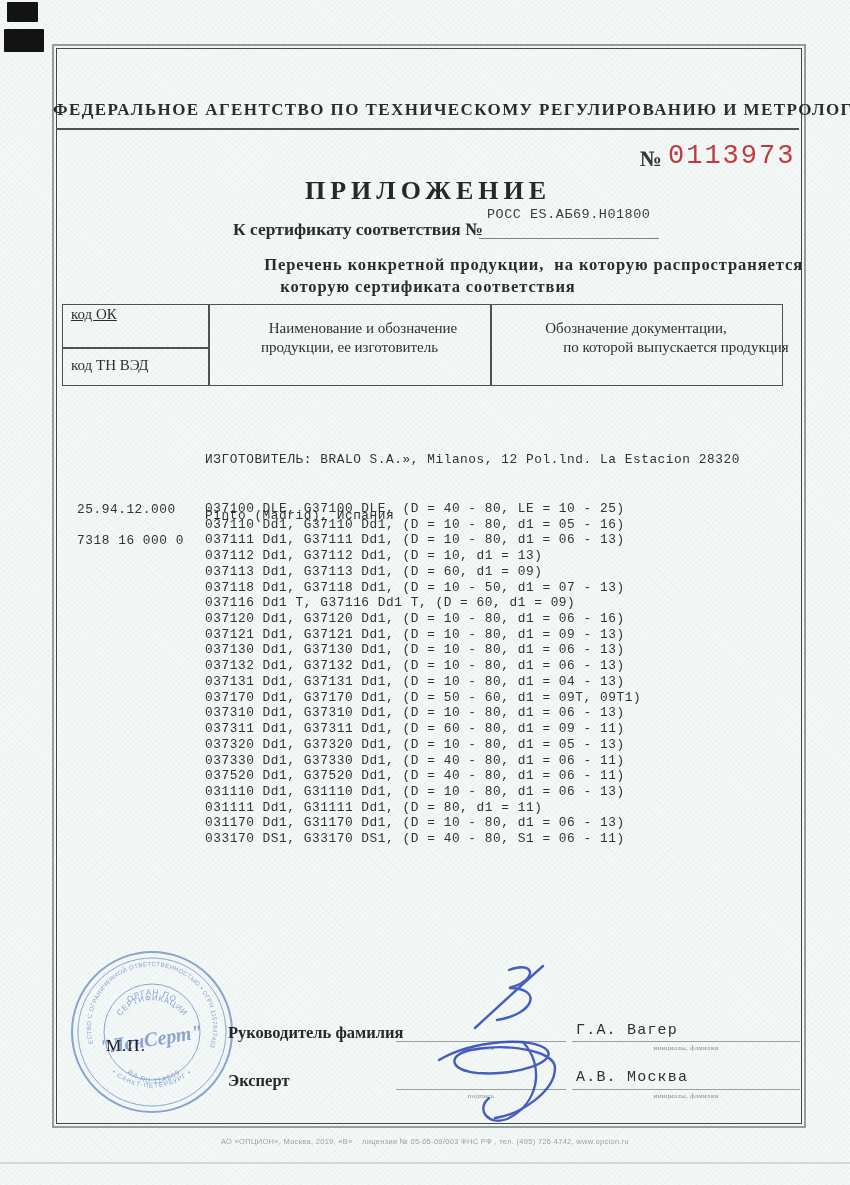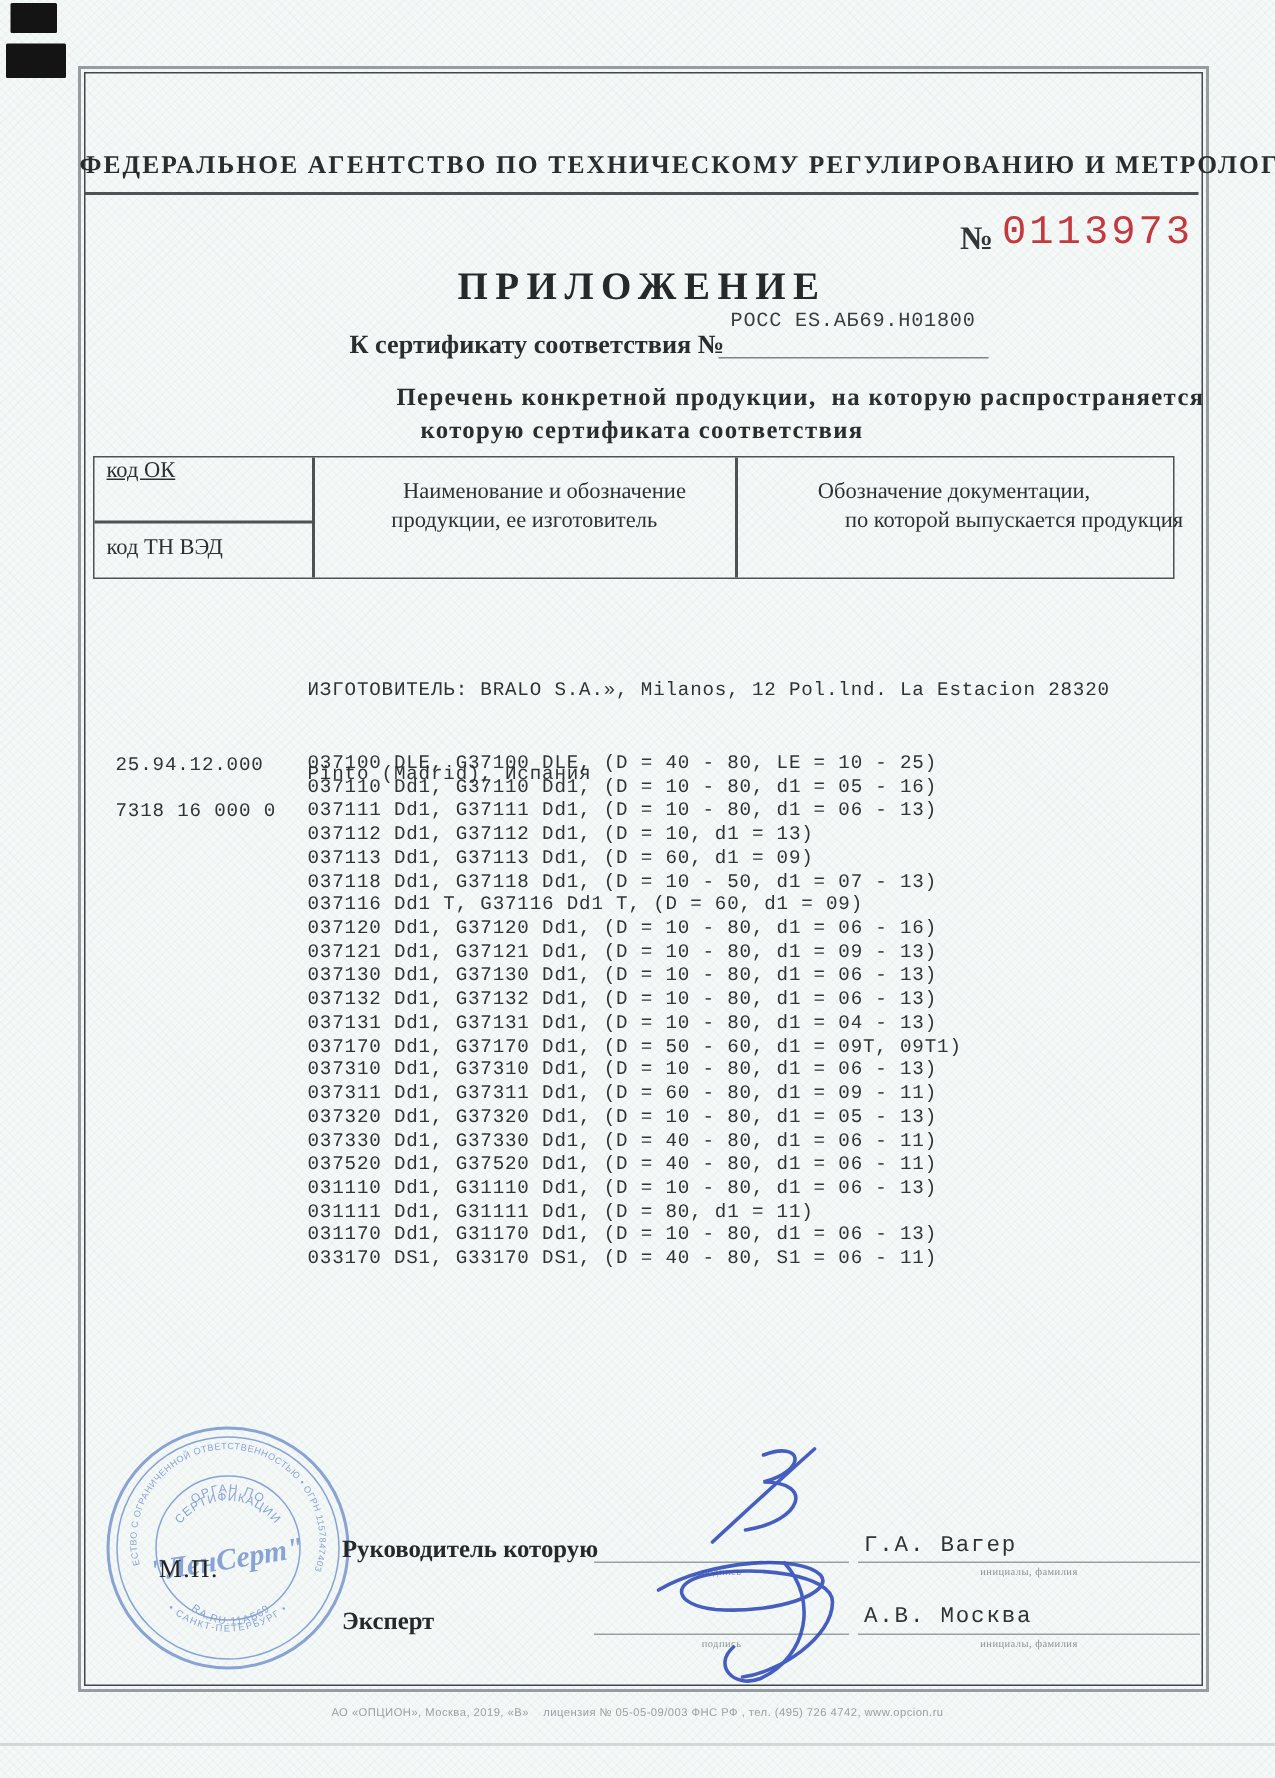--- a/index.html
+++ b/index.html
@@ -149,21 +149,21 @@
       <text font-size="6.1" letter-spacing="0.4"><textPath href="#ringTop" startOffset="50%" text-anchor="middle">ОБЩЕСТВО С ОГРАНИЧЕННОЙ ОТВЕТСТВЕННОСТЬЮ • ОГРН 1157847403719</textPath></text>
       <text font-size="6.4" letter-spacing="1"><textPath href="#ringBottom" startOffset="50%" text-anchor="middle">• САНКТ-ПЕТЕРБУРГ •</textPath></text>
       <text font-size="8" letter-spacing="1"><textPath href="#arc1" startOffset="50%" text-anchor="middle">ОРГАН ПО</textPath></text>
       <text font-size="8" letter-spacing="0.6"><textPath href="#arc2" startOffset="50%" text-anchor="middle">СЕРТИФИКАЦИИ</textPath></text>
       <text x="86" y="100" font-size="20" font-weight="bold" font-style="italic" text-anchor="middle" transform="rotate(-9 86 100)" font-family="Liberation Serif, serif">"ЛенСерт"</text>
       <text font-size="7" letter-spacing="0.8"><textPath href="#arc3" startOffset="50%" text-anchor="middle">RA.RU.11АБ69</textPath></text>
     </g>
   </svg>
   <div class="abs mp-label">М.П.</div>
 
-  <div class="abs role-label" style="top:1023px;">Руководитель которую</div>
+  <div class="abs role-label" style="top:1023px;">Руководитель фамилия</div>
   <div class="abs sigline" style="left:396px;top:1041px;width:170px;"></div>
   <div class="abs caption" style="left:396px;top:1044px;width:170px;">подпись</div>
   <div class="abs signame" style="top:1022px;">Г.А. Вагер</div>
   <div class="abs sigline" style="left:572px;top:1041px;width:228px;"></div>
   <div class="abs caption" style="left:572px;top:1044px;width:228px;">инициалы, фамилия</div>
 
   <div class="abs role-label" style="top:1071px;">Эксперт</div>
   <div class="abs sigline" style="left:396px;top:1089px;width:170px;"></div>
   <div class="abs caption" style="left:396px;top:1092px;width:170px;">подпись</div>
   <div class="abs signame" style="top:1069px;">А.В. Москва</div>

